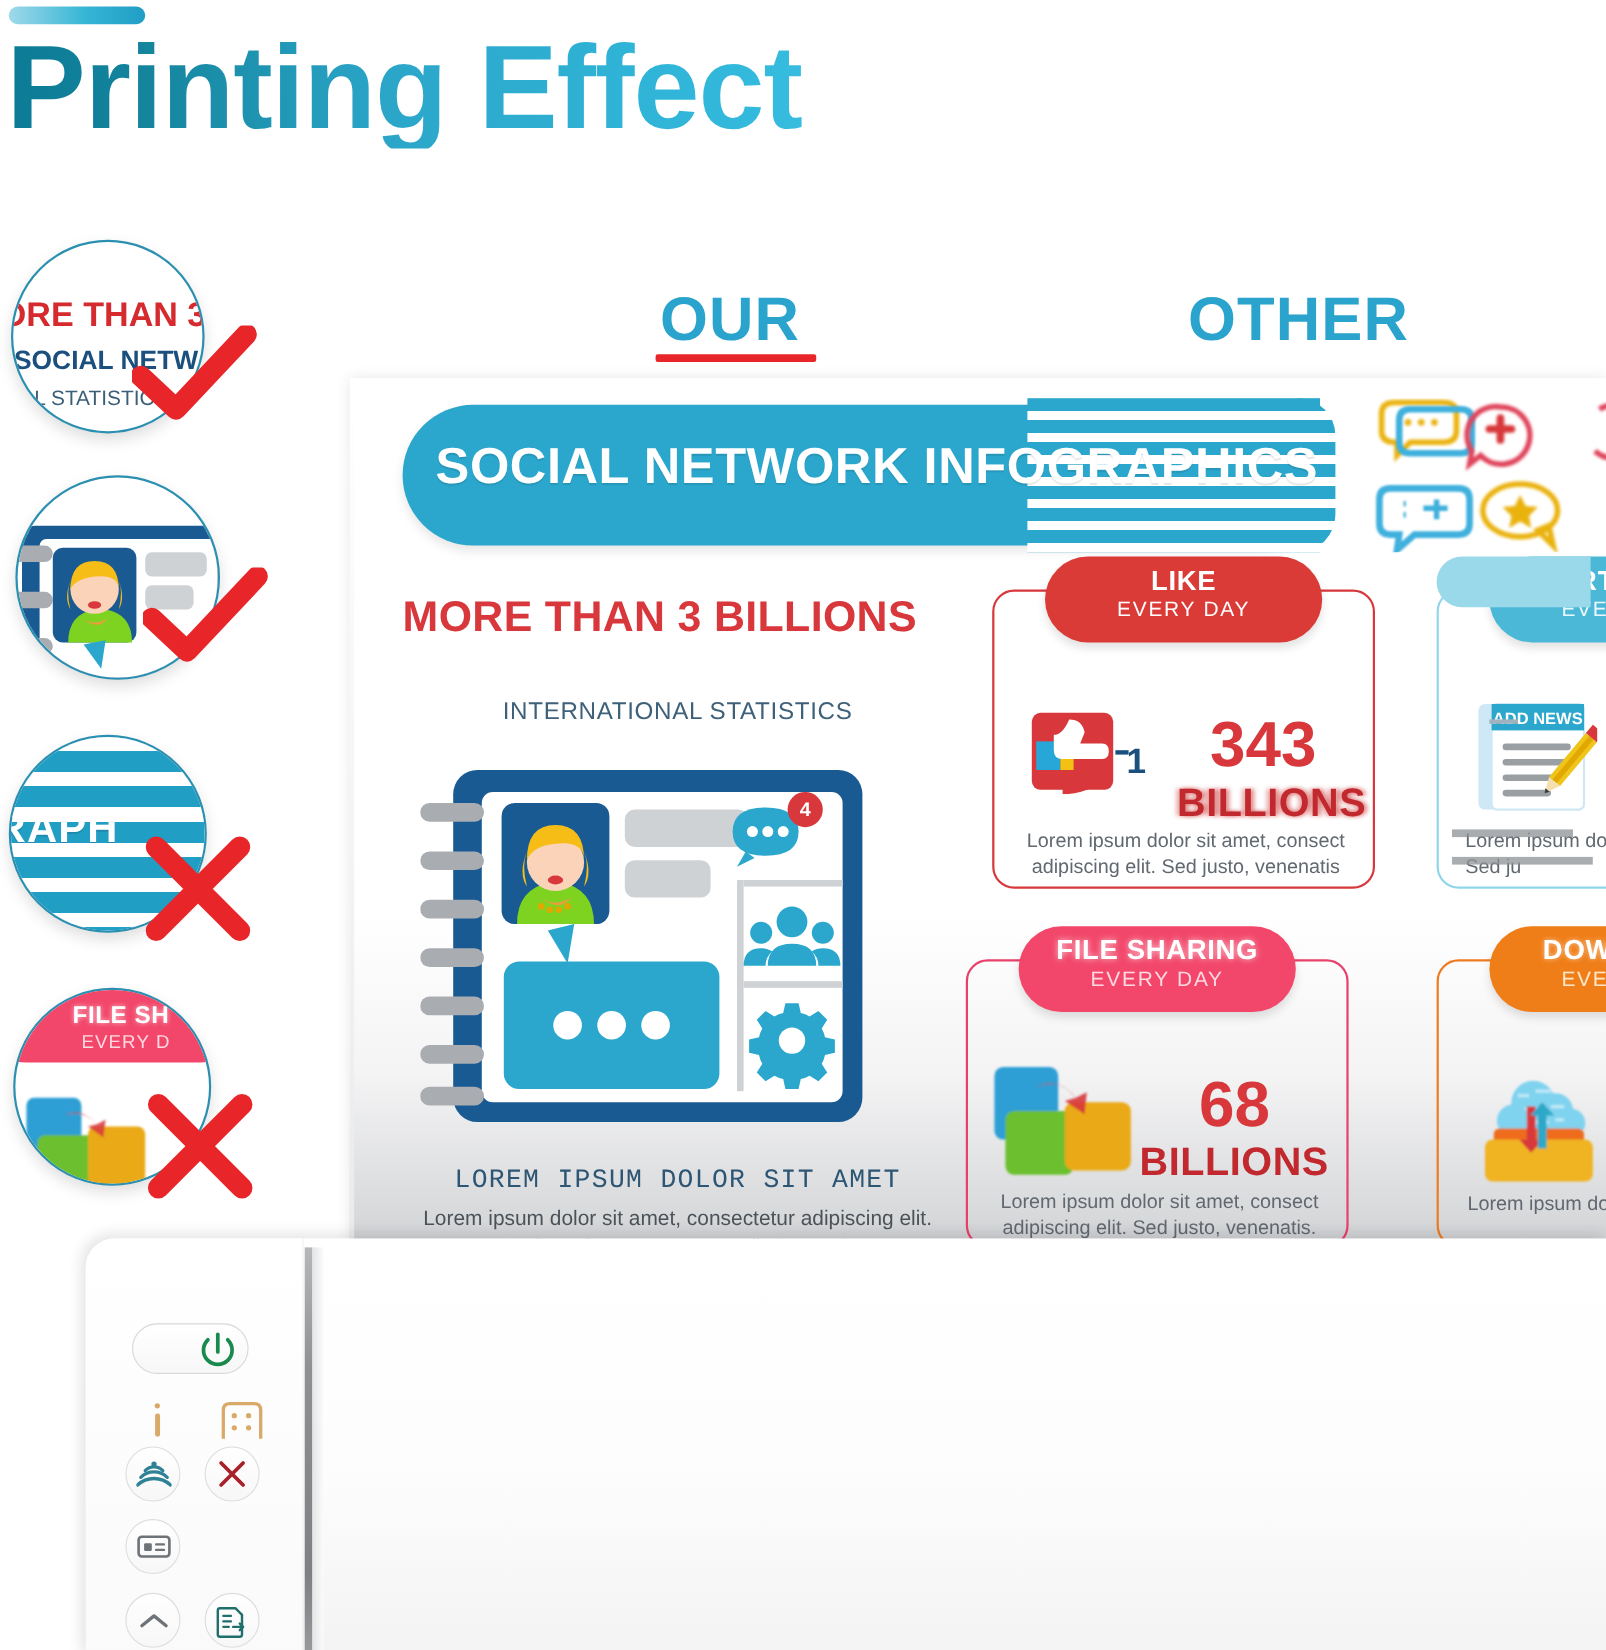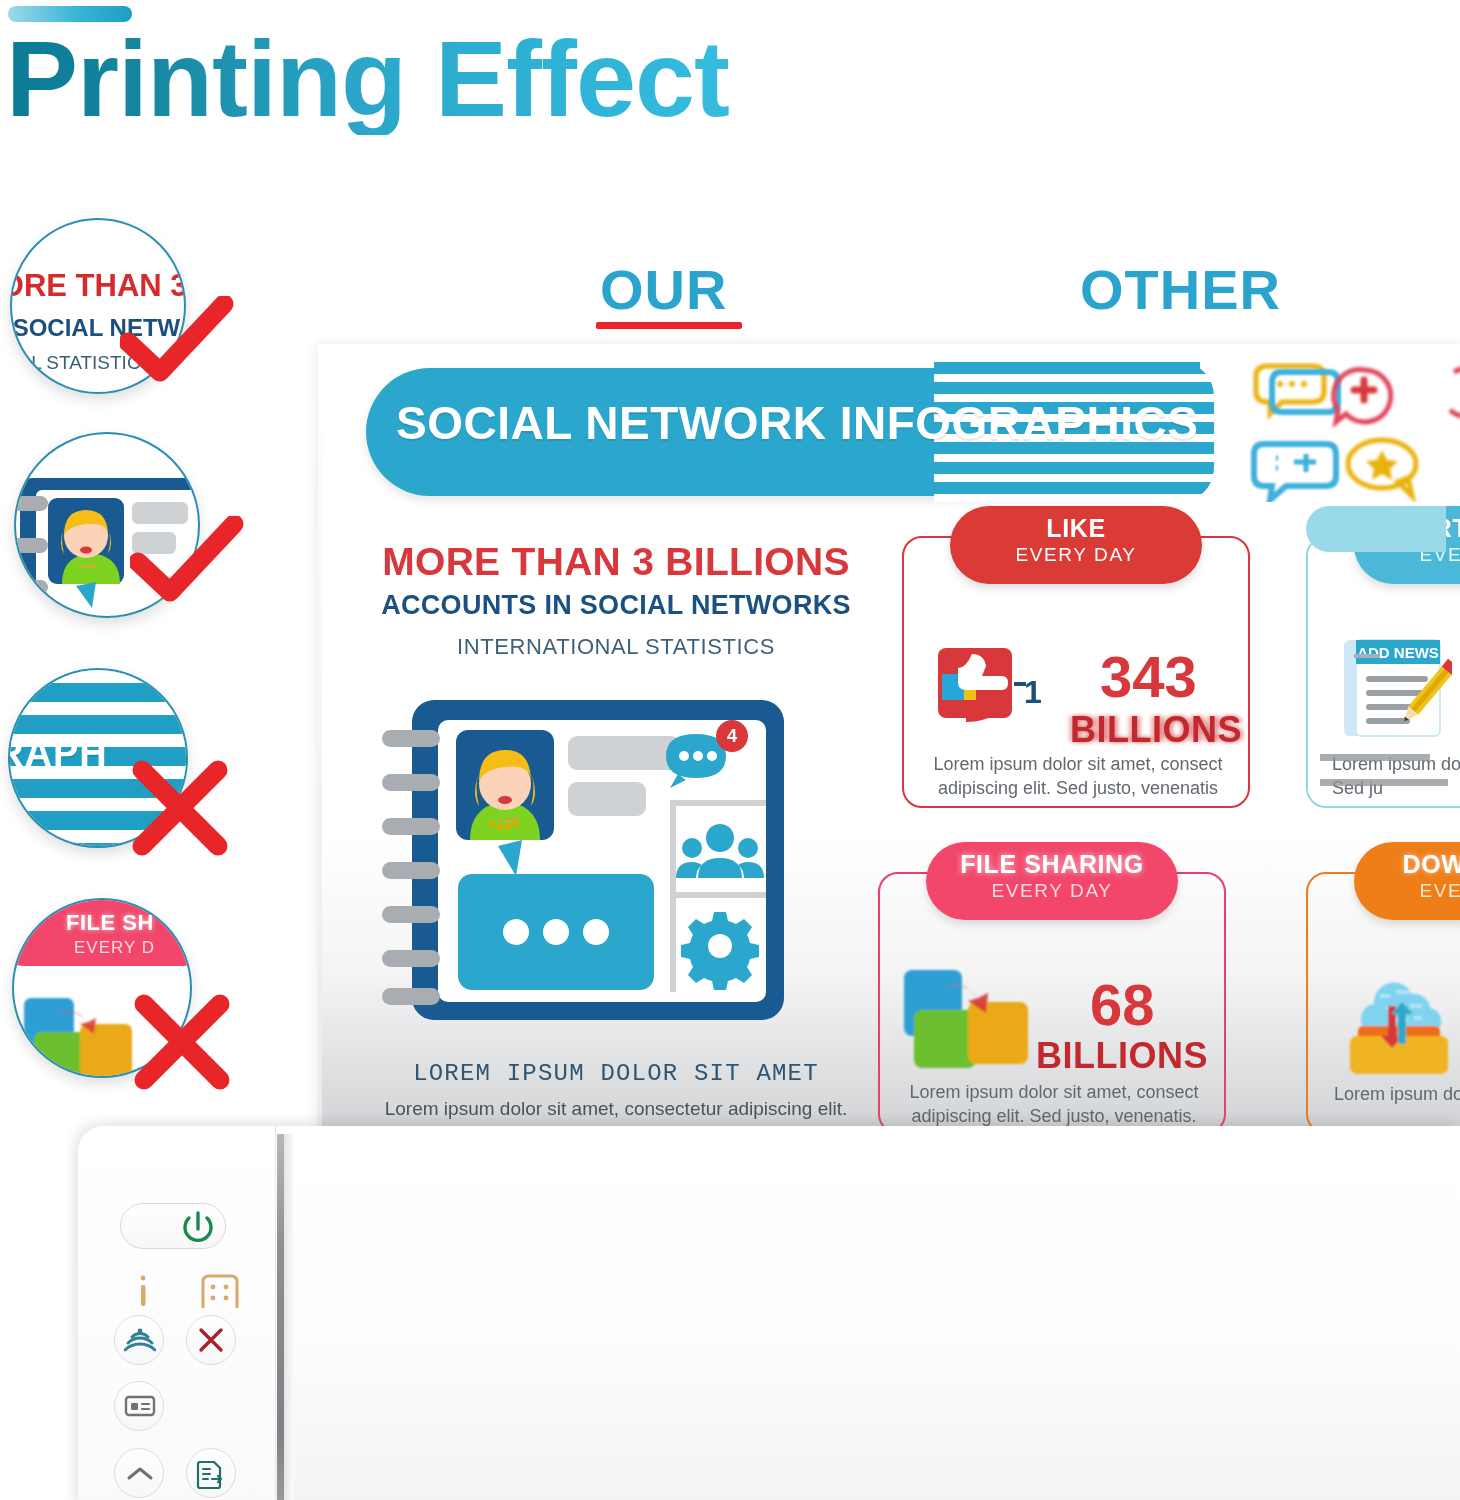--- a/index.html
+++ b/index.html
@@ -109,21 +109,21 @@
   }
   #banner-bands-cap {
     position:absolute; left:862px; top:18px; width:34px; height:140px;
     background: repeating-linear-gradient(180deg,
       #2ba7cd 0px, #2ba7cd 12px,
       #ffffff 12px, #ffffff 20px);
     border-top-right-radius: 60px; border-bottom-right-radius: 60px;
   }
 
   
-  #stat-headline { position:absolute; left:48px; top:196px; width:500px; text-align:center;
+  #stat-headline { position:absolute; left:48px; top:196px; width:500px; text-align:left;
     font-size:39px; font-weight:bold; color:#d8373b; letter-spacing:.3px; white-space:nowrap; }
   #stat-sub { position:absolute; left:48px; top:246px; width:500px; text-align:center;
     font-size:27px; font-weight:bold; color:#1b5182; letter-spacing:.3px; white-space:nowrap; }
   #stat-caption { position:absolute; left:48px; top:290px; width:500px; text-align:center;
     font-size:22px; color:#3e6179; letter-spacing:.6px; white-space:nowrap; }
 
   #notebook { position:absolute; left:64px; top:352px; width:410px; height:336px; }
 
   #left-foot-title { position:absolute; left:48px; top:716px; width:500px; text-align:center;
     font-size:24px; color:#2d5674; letter-spacing:1.2px; white-space:nowrap;font-family:Liberation Mono, monospace; }
@@ -330,21 +330,20 @@
       <filter id="blurA" x="-20%" y="-20%" width="140%" height="140%">
           <feGaussianBlur stdDeviation="1.6"></feGaussianBlur>
         </filter>
       <filter id="blurB" x="-20%" y="-20%" width="140%" height="140%">
           <feGaussianBlur stdDeviation="1.2"></feGaussianBlur>
         </filter>
     </defs>
   </svg>
 
   <div id="stat-headline">MORE THAN 3 BILLIONS</div>
-  <div id="stat-sub">ACCOUNTS IN SOCIAL NETWORKS</div>
   <div id="stat-caption">INTERNATIONAL STATISTICS</div>
 
   <svg id="notebook" viewBox="0 0 410 336">
     <rect x="30" y="4" width="372" height="320" rx="22" fill="#1a5a92"></rect>
     <rect x="56" y="24" width="328" height="282" rx="10" fill="#ffffff"></rect>
     <g fill="#a9adb1">
       <rect x="0" y="34" width="58" height="17" rx="8.5"></rect>
       <rect x="0" y="78" width="58" height="17" rx="8.5"></rect>
       <rect x="0" y="122" width="58" height="17" rx="8.5"></rect>
       <rect x="0" y="166" width="58" height="17" rx="8.5"></rect>

